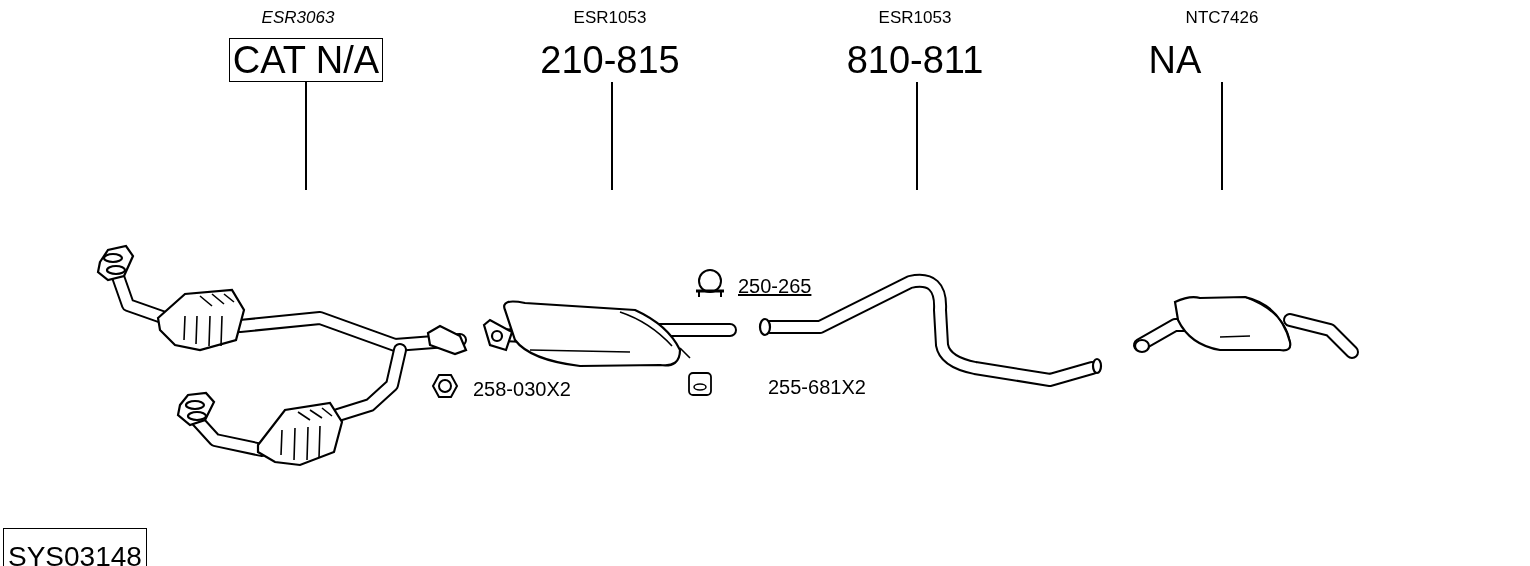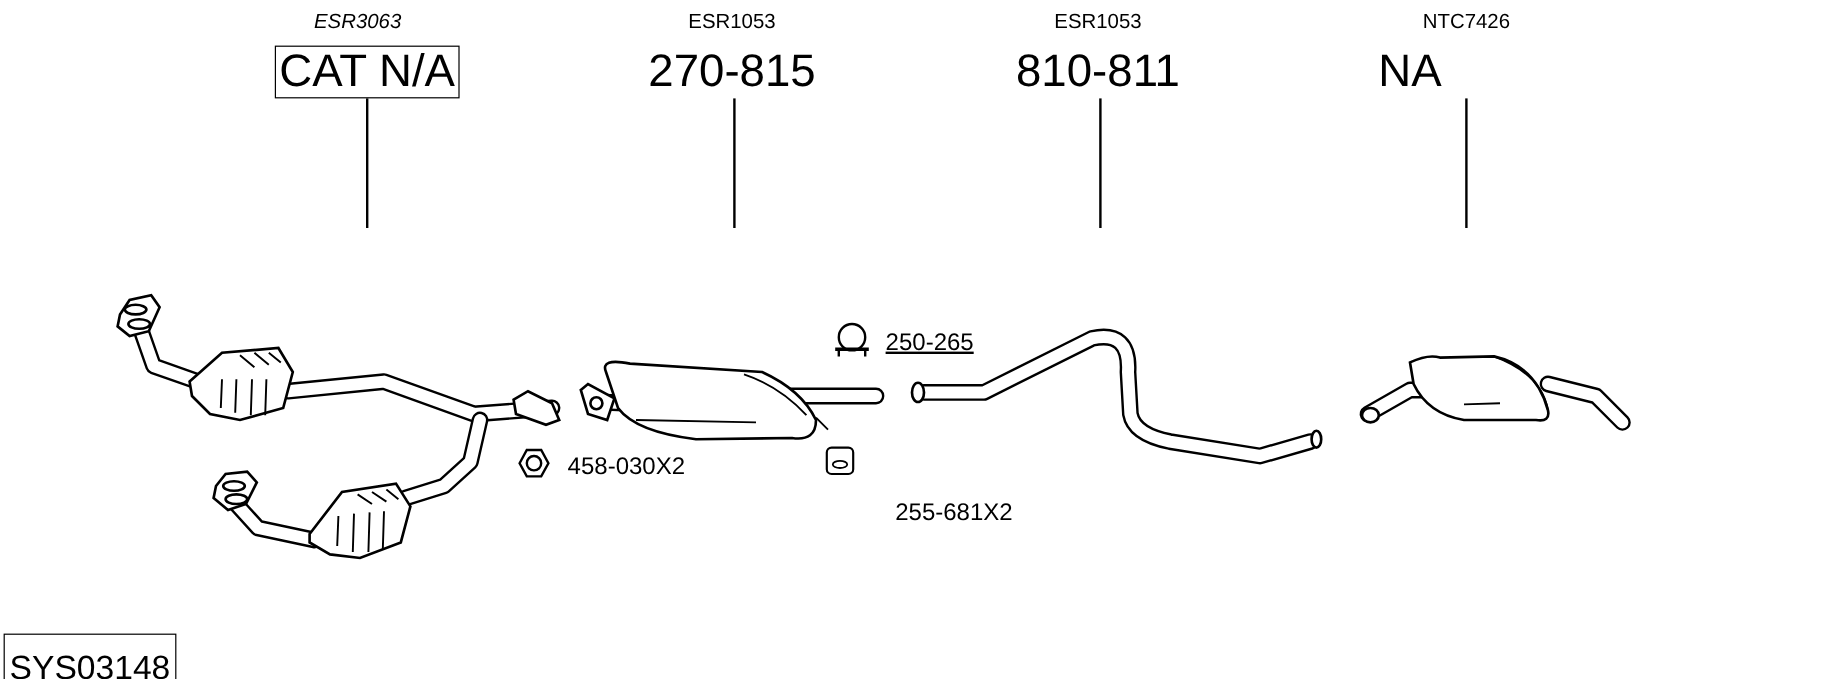--- a/index.html
+++ b/index.html
@@ -18,21 +18,21 @@
 </style>
 </head>
 <body>
 
 <div class="ref" style="left:198px;top:8px;font-style:italic;">ESR3063</div>
 <div class="ref" style="left:510px;top:8px;">ESR1053</div>
 <div class="ref" style="left:815px;top:8px;">ESR1053</div>
 <div class="ref" style="left:1122px;top:8px;">NTC7426</div>
 
 <div class="part boxed" style="left:176px;top:38px;"><span>CAT N/A</span></div>
-<div class="part" style="left:480px;top:38px;">270-815</div>
+<div class="part" style="left:480px;top:38px;">210-815</div>
 <div class="part" style="left:785px;top:38px;">810-811</div>
 <div class="part" style="left:1045px;top:38px;">NA</div>
 
 <div class="leader" style="left:305px;top:82px;height:108px;"></div>
 <div class="leader" style="left:611px;top:82px;height:108px;"></div>
 <div class="leader" style="left:916px;top:82px;height:108px;"></div>
 <div class="leader" style="left:1221px;top:82px;height:108px;"></div>
 
 <svg class="draw" width="1530" height="566" viewBox="0 0 1530 566">
 
@@ -104,16 +104,16 @@
     <polygon points="-12,0 -6,-11 6,-11 12,0 6,11 -6,11" fill="#fff" stroke="#000" stroke-width="2"></polygon>
     <circle r="6" fill="#fff" stroke="#000" stroke-width="2"></circle>
   </g>
   <g transform="translate(700,385)">
     <rect x="-11" y="-12" width="22" height="22" rx="4" fill="#fff" stroke="#000" stroke-width="1.8"></rect>
     <ellipse cx="0" cy="2" rx="6" ry="3" fill="#fff" stroke="#000" stroke-width="1.5"></ellipse>
   </g>
 </svg>
 
 <div class="acc" style="left:738px;top:275px;text-decoration:underline;">250-265</div>
-<div class="acc" style="left:473px;top:378px;">458-030X2</div>
-<div class="acc" style="left:746px;top:376px;margin-top:40px;">255-681X2</div>
+<div class="acc" style="left:473px;top:378px;">258-030X2</div>
+<div class="acc" style="left:768px;top:376px;">255-681X2</div>
 
 <div class="sys">SYS03148</div>
 
 </body></html>

